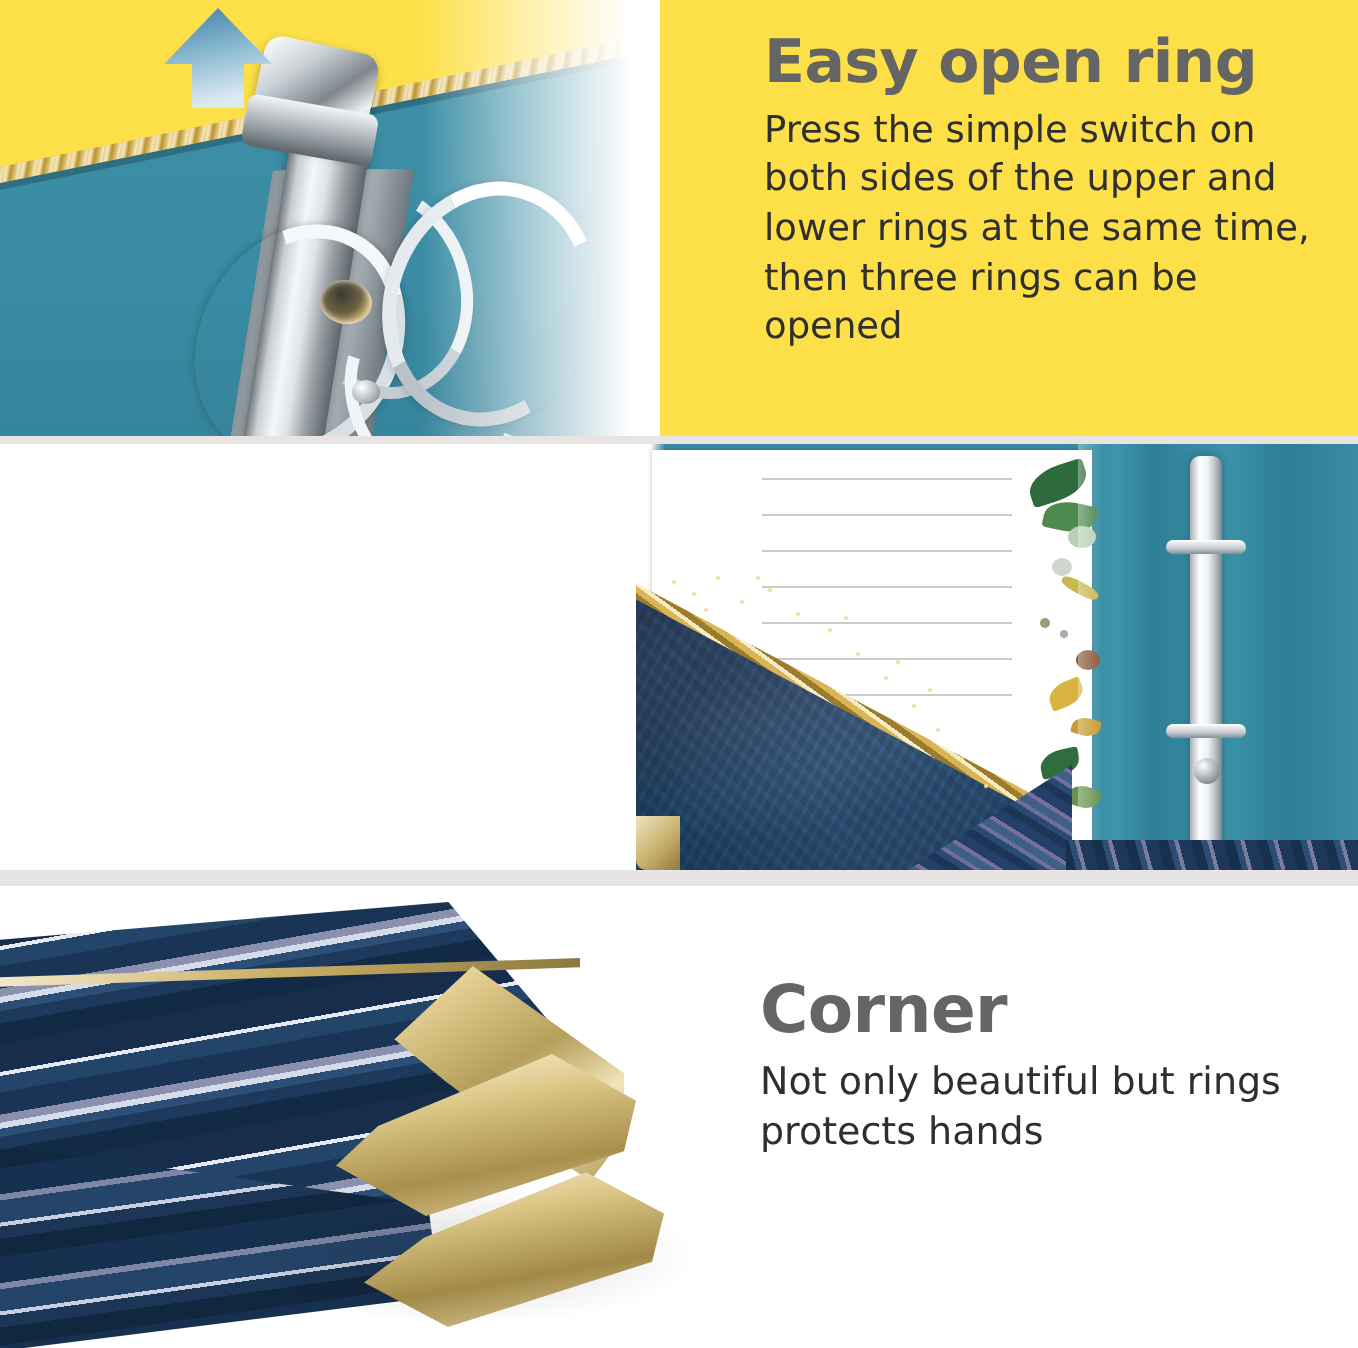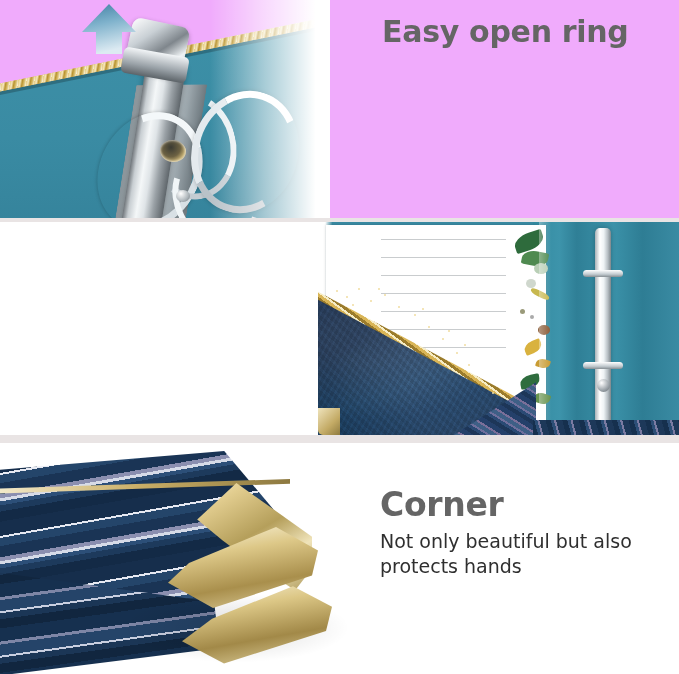--- a/index.html
+++ b/index.html
@@ -28,21 +28,21 @@
   }
   .body{
     color:#2f2f2f;
     line-height:1.33;
     margin:0;
     font-family:"DejaVu Sans", sans-serif;
     font-weight:normal;
   }
 
   
-  #panel-ring{top:0;height:218px;overflow:hidden;background:#f0abfc;}
+  #panel-ring{top:0;height:218px;overflow:hidden;background:#fde047;}
   .ring-photo{position:absolute;left:0;top:0;width:330px;height:218px;overflow:hidden;}
 
   
   .teal-cover{
     position:absolute;left:-6px;top:0;width:330px;height:230px;
     background:linear-gradient(180deg,#3d91a8 0%,#3a8ba3 55%,#35soa0 100%);
     background:linear-gradient(180deg,#3d91a8 0%,#3a8ba3 60%,#35839b 100%);
     clip-path:polygon(0% 38%, 100% 8%, 100% 100%, 0% 100%);
   }
   .teal-fade{
@@ -297,20 +297,21 @@
           </linearGradient>
         </defs>
         <path d="M31 2 L58 30 L44 30 L44 52 L18 52 L18 30 L4 30 Z" fill="url(#agrad)"></path>
       </svg>
 
       <div class="teal-fade"></div>
     </div>
 
     <div class="textblock txt-ring">
       <p class="heading">Easy open ring</p>
+      <p class="body">Press the simple switch on both sides of the upper and lower rings at the same time, then three rings can be opened</p>
     </div>
   </div>
 
   <div class="divider" style="top:218px;height:4px;"></div>
 
   <div class="panel" id="panel-pockets">
 
     <div class="pocket-photo">
       <div class="pp-teal-back"></div>
       <div class="pp-teal-right"></div>
@@ -387,17 +388,17 @@
       <div class="cg-gold-line"></div>
       <div class="cg-board2"></div>
       <div class="cg-shadow"></div>
       <div class="cg-guard-top"></div>
       <div class="cg-guard-top2"></div>
       <div class="cg-guard-bot"></div>
     </div>
 
     <div class="textblock txt-corner" style="top:45px;left:380px;">
       <p class="heading">Corner</p>
-      <p class="body">Not only beautiful but also protects hands</p>
+      <p class="body">Not only beautiful but rings protects hands</p>
     </div>
   </div>
 
 </div>
 
 </body></html>

